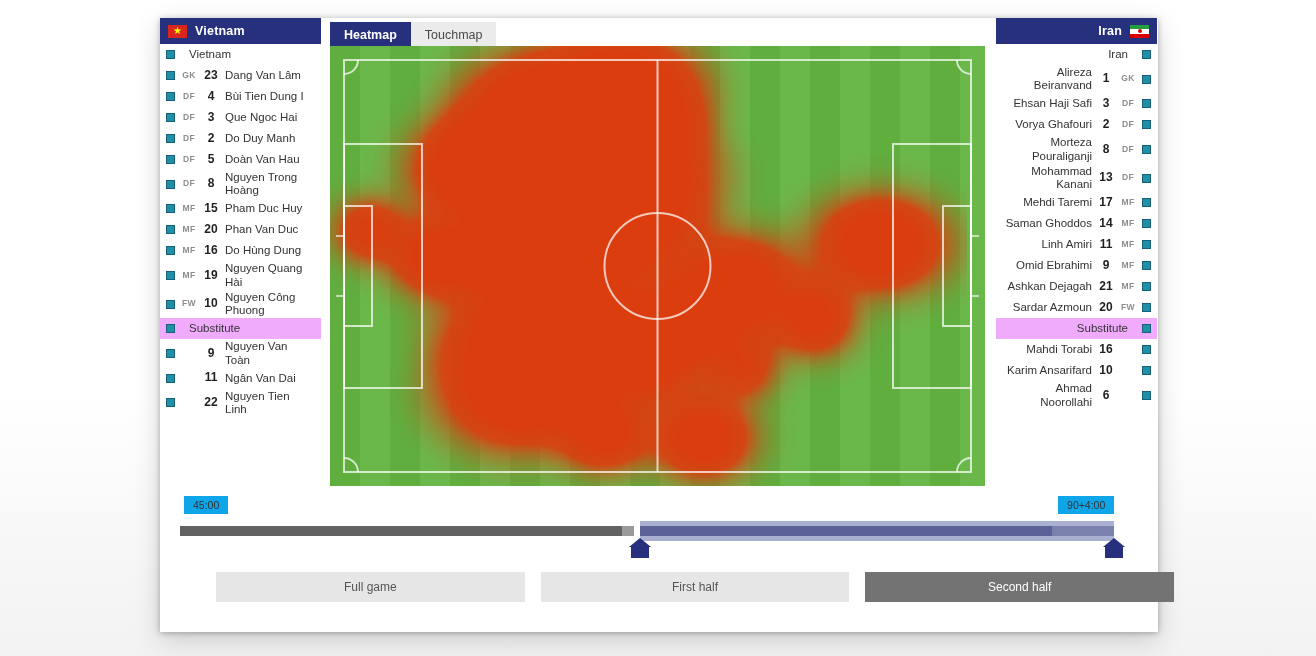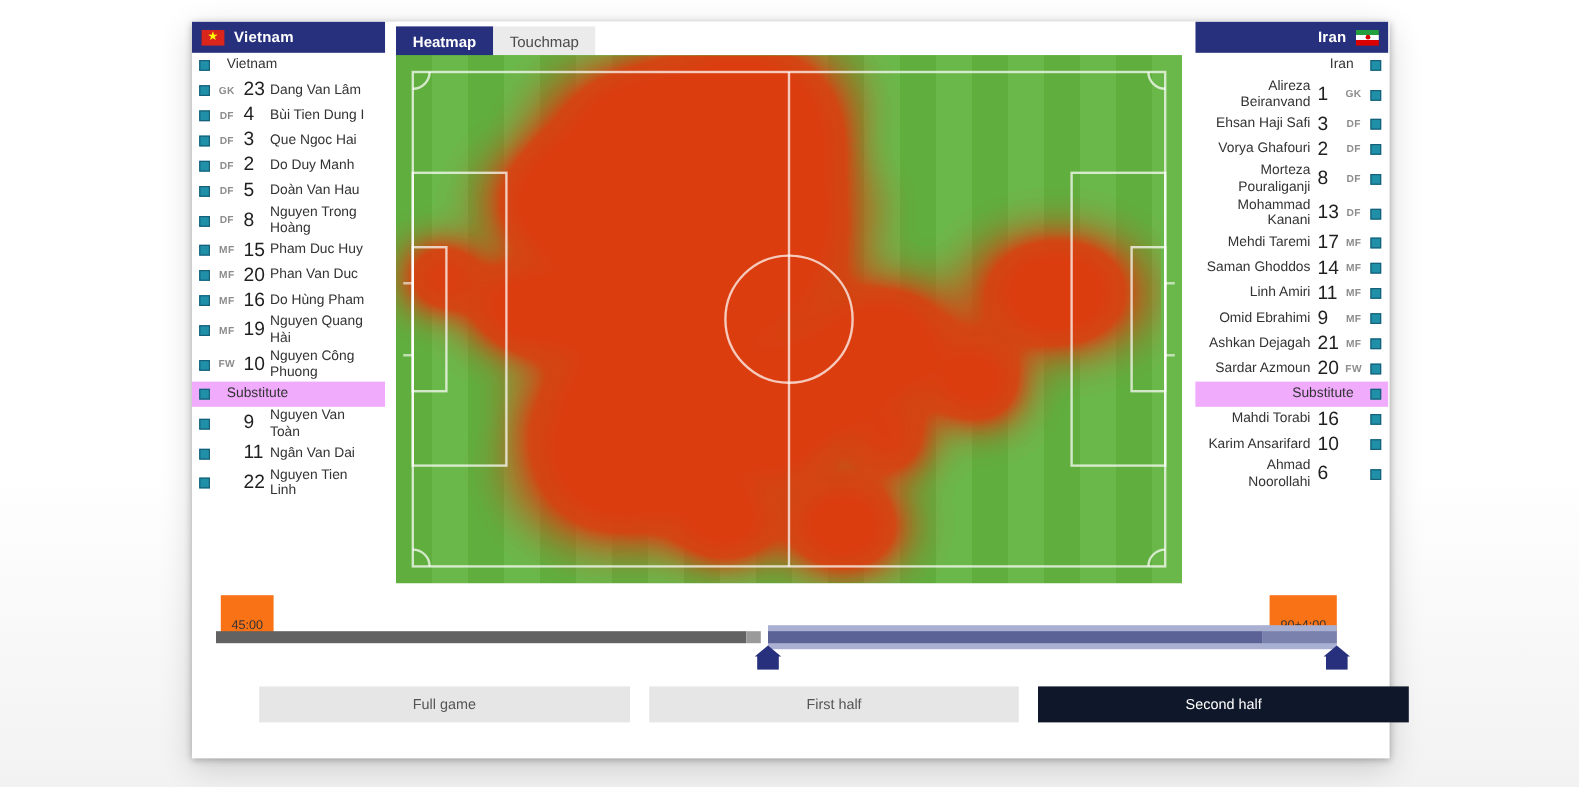--- a/index.html
+++ b/index.html
@@ -55,22 +55,22 @@
   .prow.sub{background:#f0abfc;}
   .sq{
     width:9px;height:9px;flex:0 0 auto;
     background:#1f90a8;border:1.5px solid #18607a;box-sizing:border-box;
   }
   .pos{
     width:16px;flex:0 0 auto;text-align:center;
     font-size:8.5px;color:#8d8d8d;font-weight:bold;letter-spacing:.3px;
   }
   .num{
-    width:16px;flex:0 0 auto;text-align:left;
-    font-size:16px;font-weight:normal;color:#1f1f1f;
+    width:16px;flex:0 0 auto;text-align:center;
+    font-size:12px;font-weight:bold;color:#1f1f1f;
   }
   .pname{flex:1 1 auto;font-size:11.5px;color:#333;}
   .prow.right .pname{text-align:right;}
   .prow.teamrow .pname{padding-left:8px;color:#333;}
   .prow.right.teamrow .pname{padding-left:0;padding-right:8px;}
   .prow.sub .pname{padding-left:8px;}
   .prow.right.sub .pname{padding-left:0;padding-right:8px;}
 
   
   .tabs{
@@ -91,21 +91,21 @@
   }
   .stripes{position:absolute;inset:0;
     background:repeating-linear-gradient(90deg,#5fae3e 0 30px,#6ab84a 30px 60px);}
   .pitch-lines{position:absolute;inset:0;}
   .heat{position:absolute;inset:0;mix-blend-mode:normal;}
 
   
   .slider-area{position:absolute;left:20px;top:478px;width:958px;height:80px;}
   .tbadge{
     position:absolute;top:0;height:18px;line-height:18px;
-    background:#f97316;color:#333;font-size:10.5px;padding:16px 9px;
+    background:#0ea5e9;color:#333;font-size:10.5px;padding:0 9px;
     box-sizing:border-box;white-space:nowrap;
   }
   .track{
     position:absolute;top:30px;height:10px;
     background:#626262;
   }
   .track.b{background:#9a9a9a;}
   .sel-outer{
     position:absolute;top:25px;height:20px;
     background:#aab0d2;
@@ -130,21 +130,21 @@
 
   
   .btns{
     position:absolute;left:20px;top:554px;width:958px;height:34px;
     display:flex;gap:16px;padding-left:36px;
   }
   .btn{
     flex:1 1 0;height:30px;line-height:30px;text-align:center;
     font-size:12px;background:#e6e6e6;color:#555;box-sizing:border-box;
   }
-  .btn.active{background:#0f172a;color:#ffffff;}
+  .btn.active{background:#737373;color:#ffffff;}
 </style>
 </head>
 <body>
 
 <div class="page">
   <div class="card">
 
     <div class="team-panel left">
       <div class="team-header">
         <span class="flag flag-vn">
@@ -202,21 +202,21 @@
           <li class="prow">
             <span class="sq"></span>
             <span class="pos">MF</span>
             <span class="num">20</span>
             <span class="pname">Phan Van Duc</span>
           </li>
           <li class="prow">
             <span class="sq"></span>
             <span class="pos">MF</span>
             <span class="num">16</span>
-            <span class="pname">Do Hùng Pham</span>
+            <span class="pname">Do Hùng Dung</span>
           </li>
           <li class="prow">
             <span class="sq"></span>
             <span class="pos">MF</span>
             <span class="num">19</span>
             <span class="pname">Nguyen Quang Hài</span>
           </li>
           <li class="prow">
             <span class="sq"></span>
             <span class="pos">FW</span>

